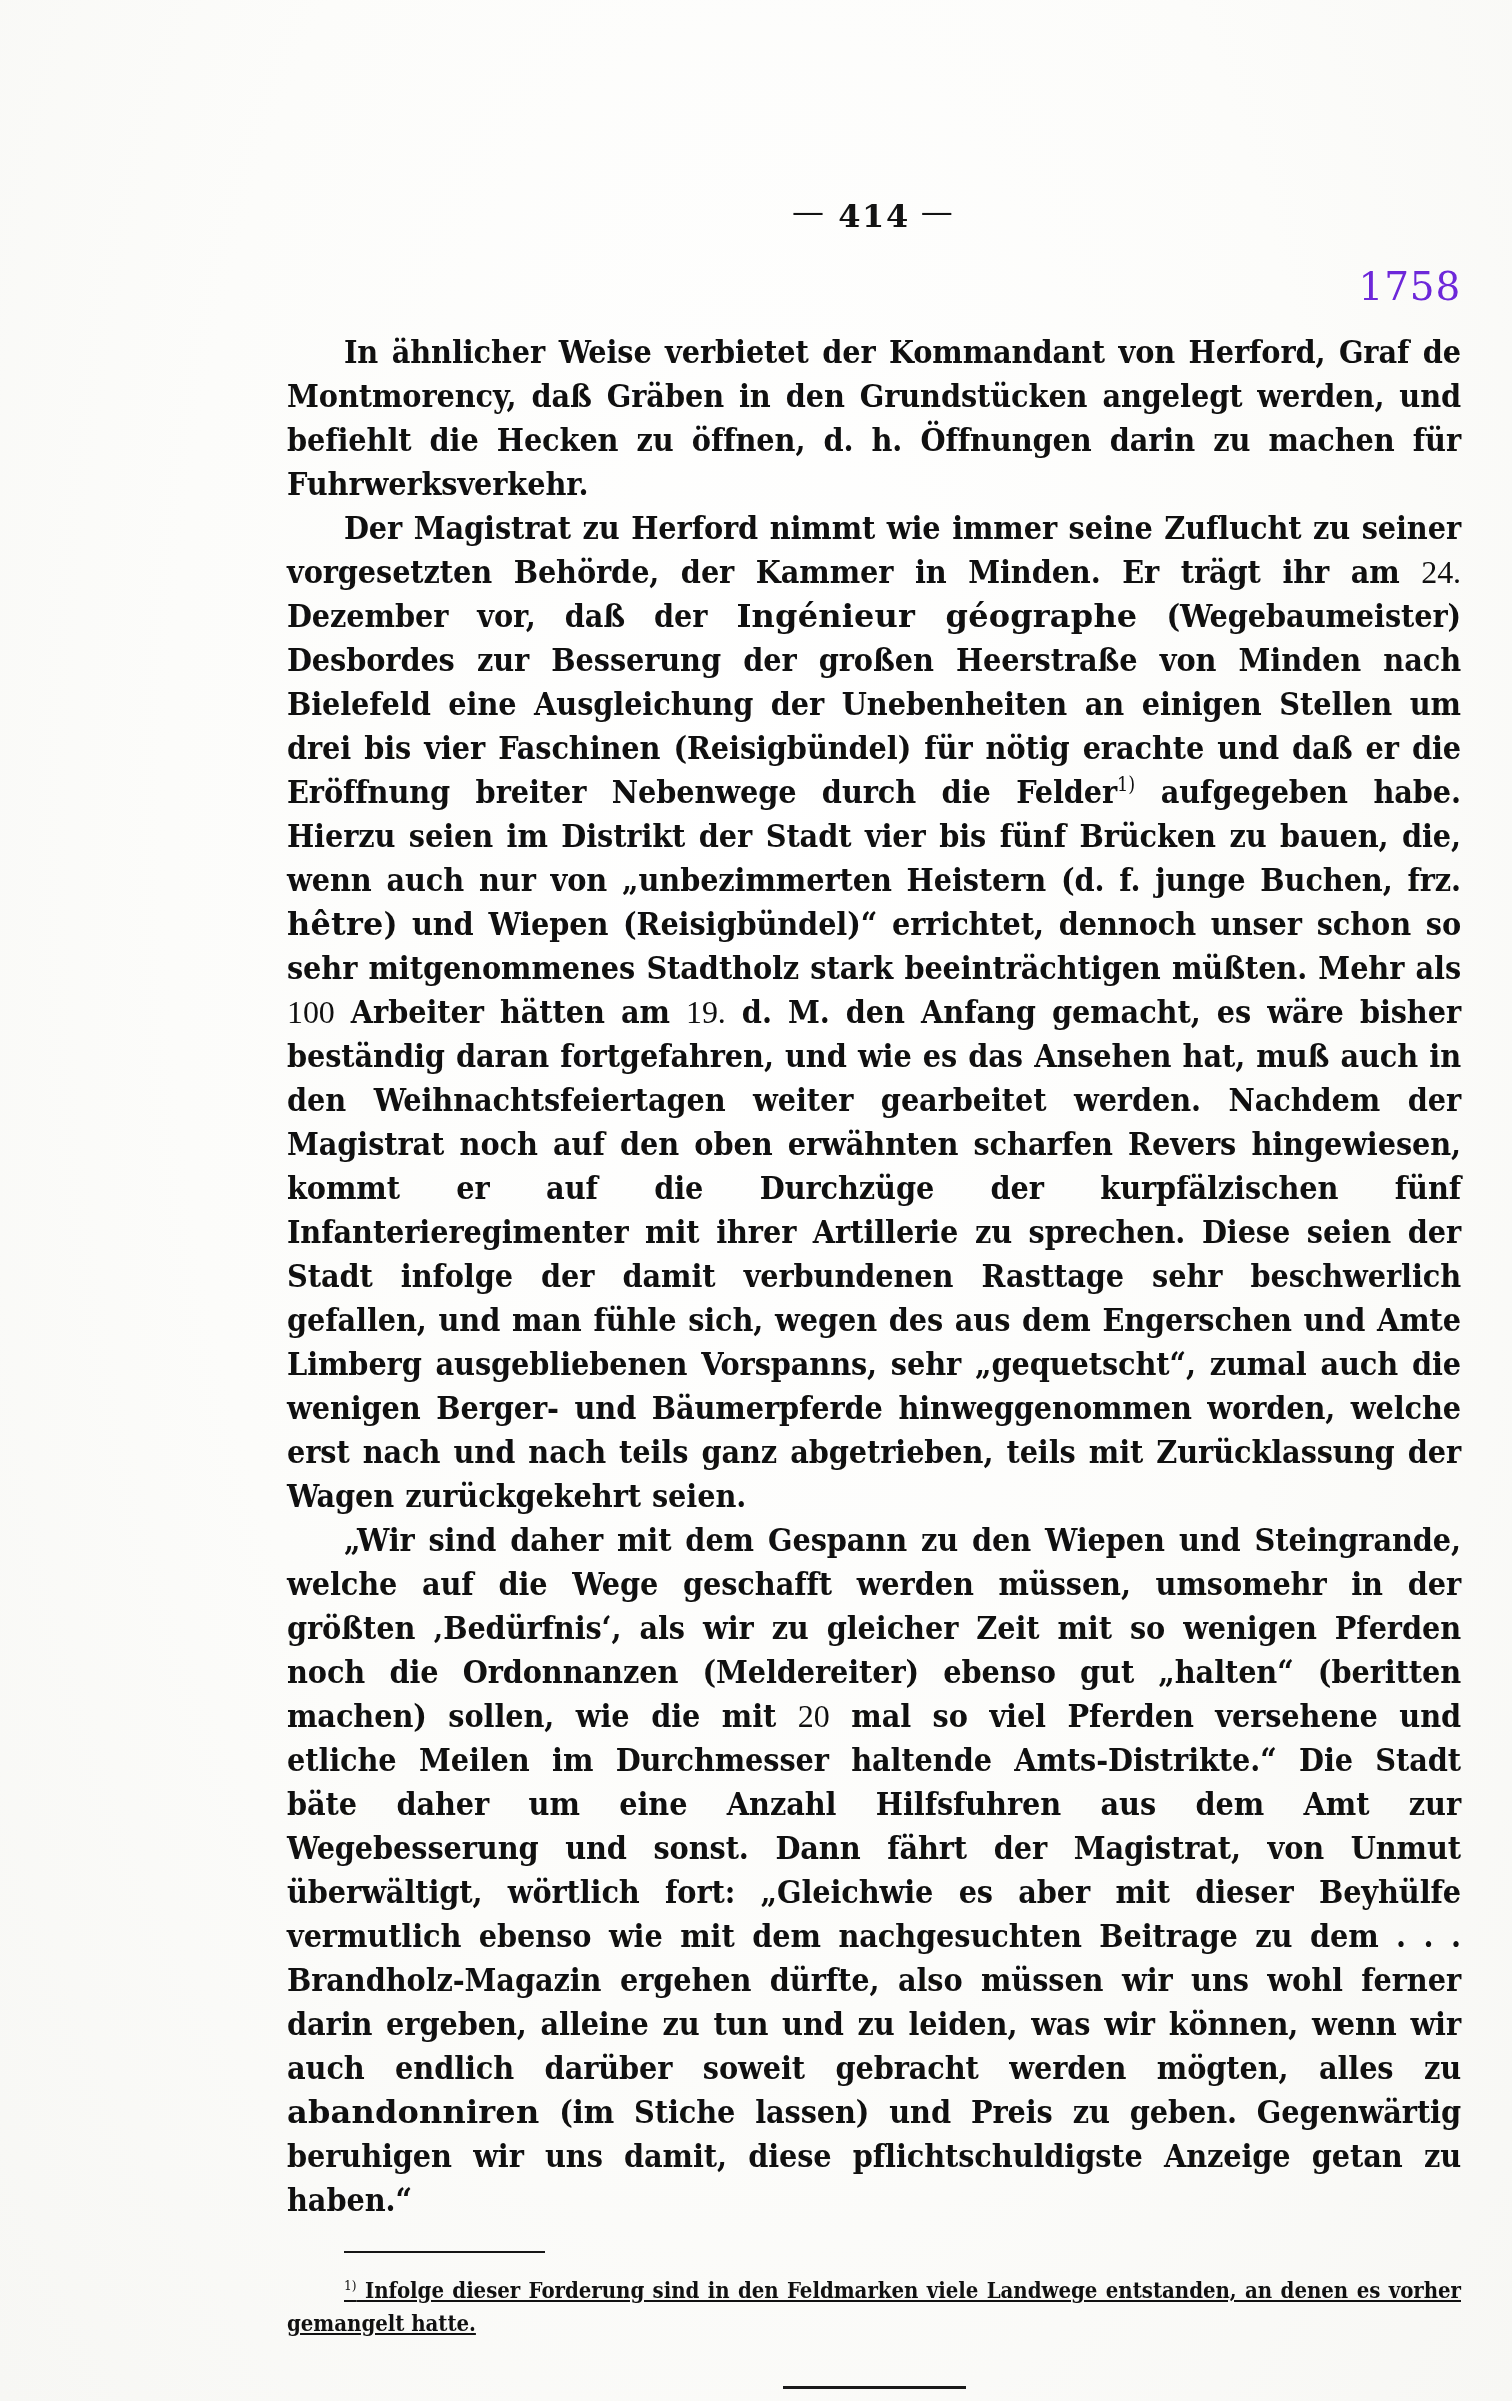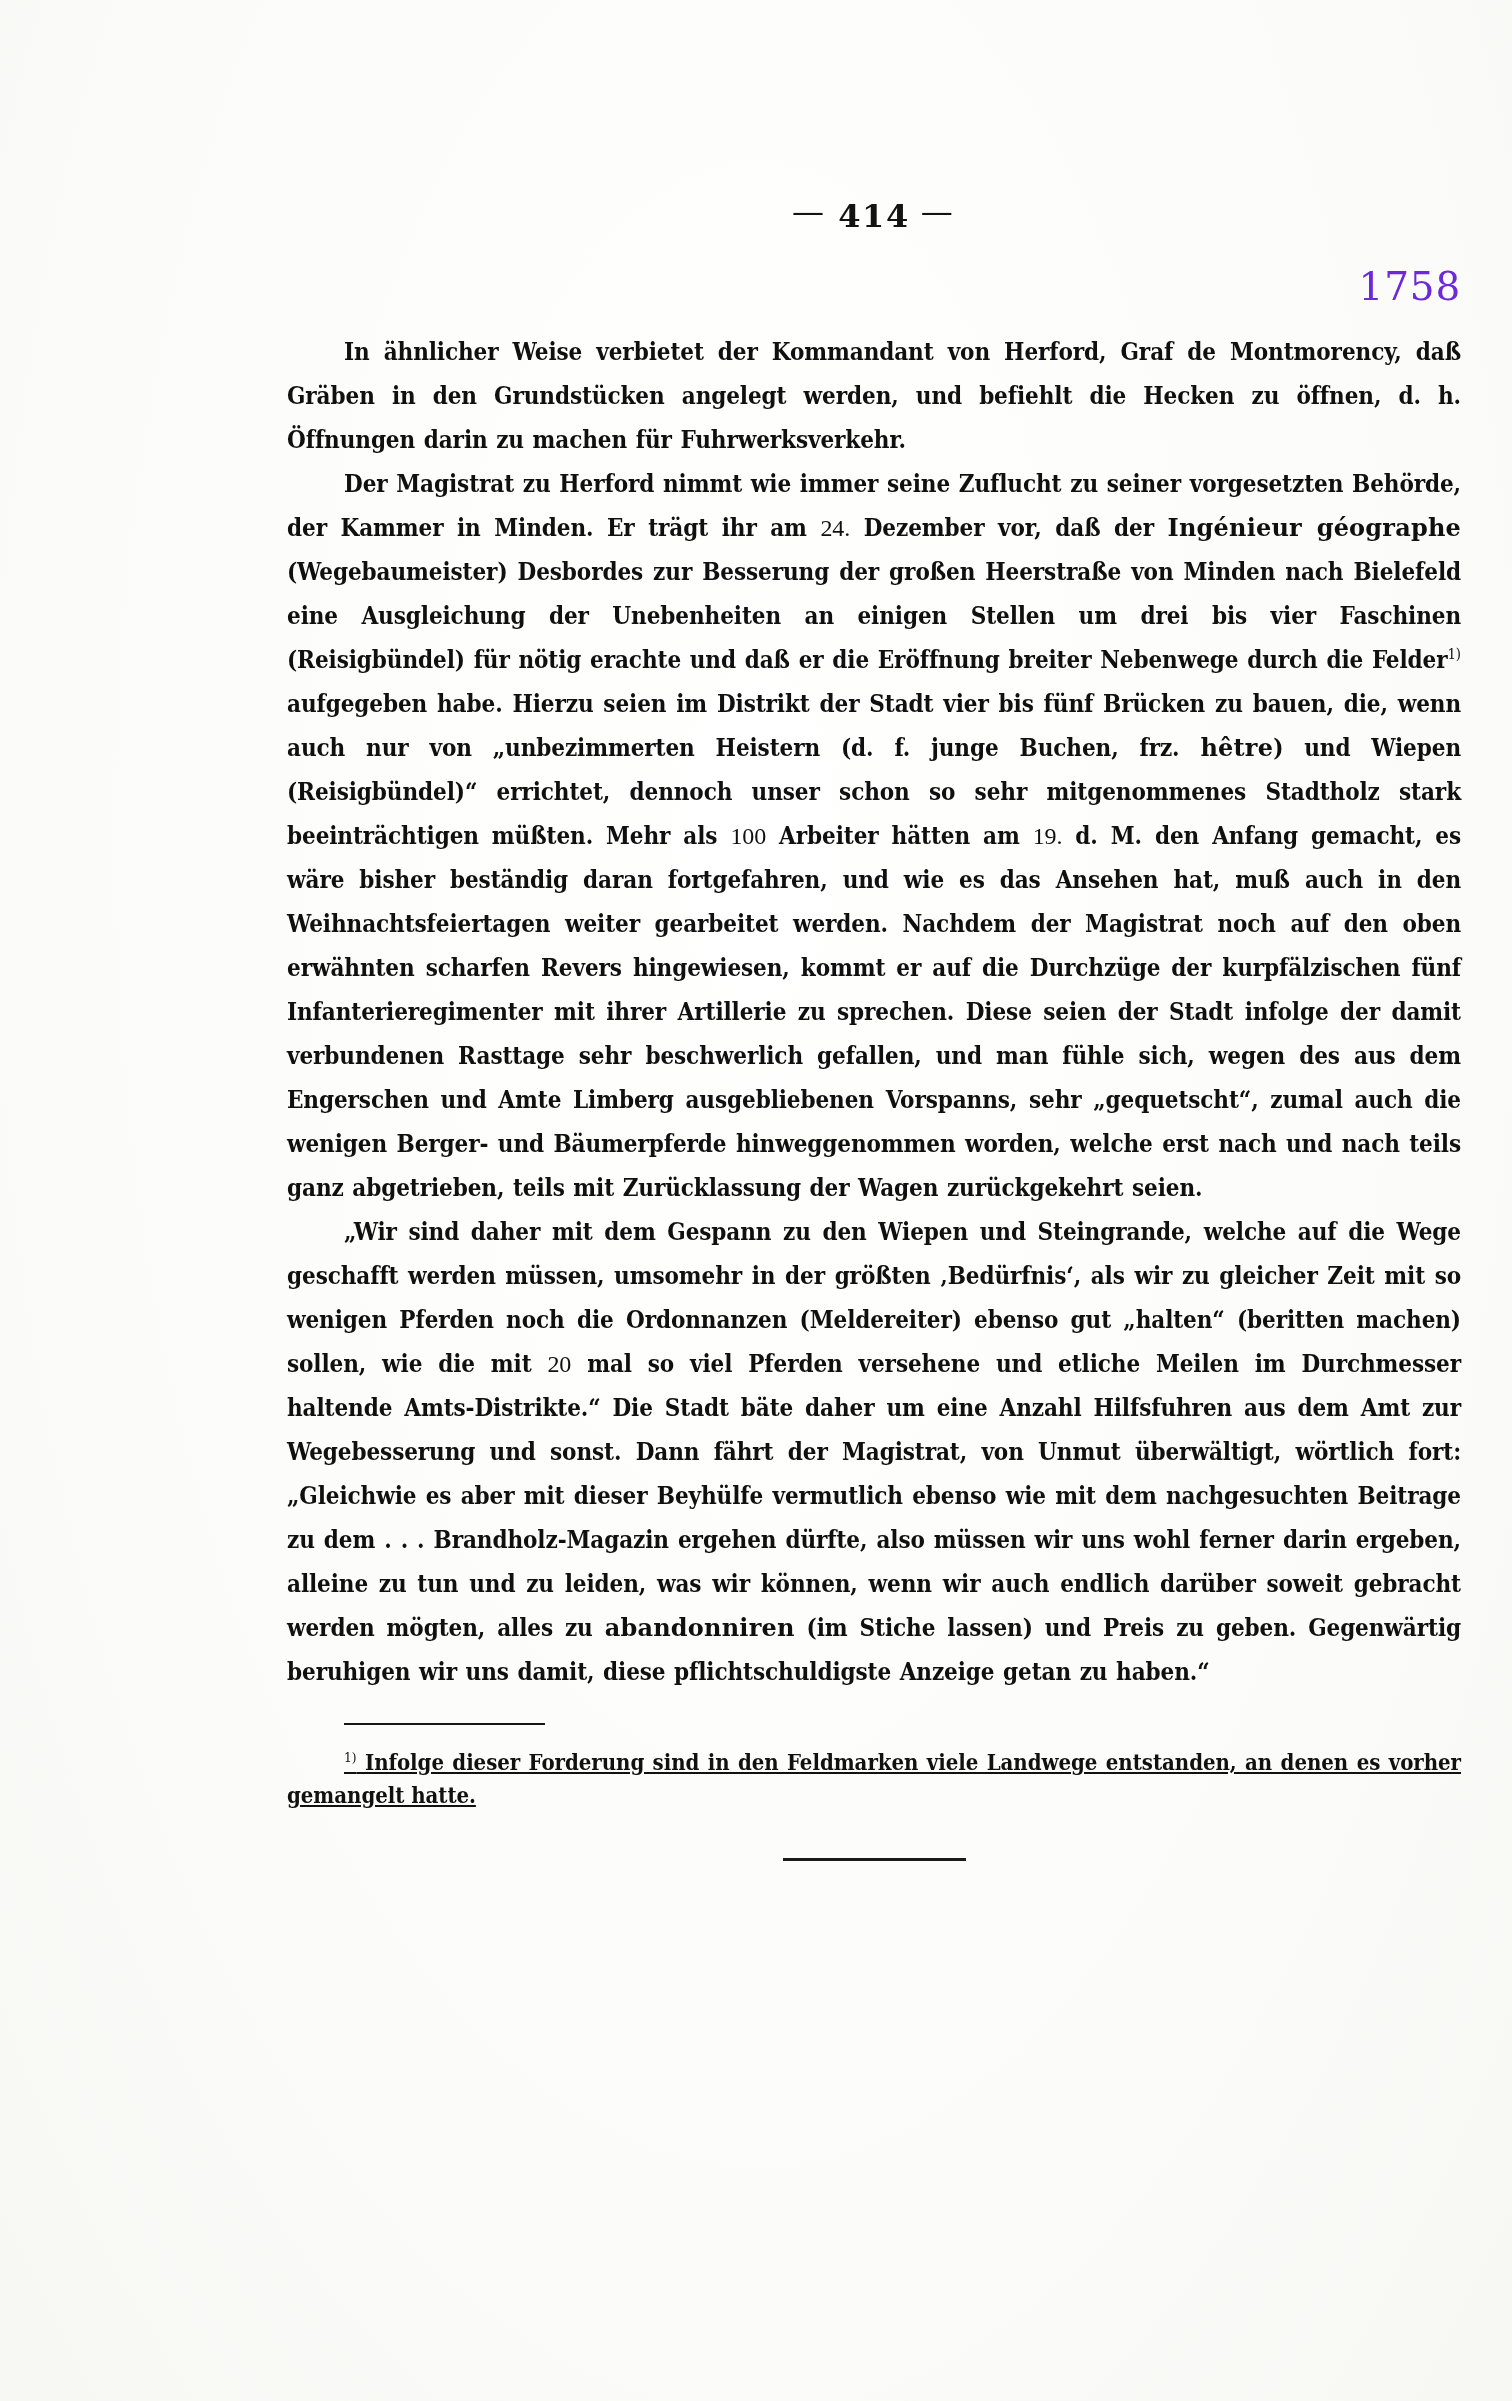--- a/index.html
+++ b/index.html
@@ -66,21 +66,21 @@
     color: #6d28d9;
   }
 
   
   .body-copy {
     margin-top: 21px;
   }
 
   p.para {
     margin: 0;
-    font-size: 24px;
+    font-size: 32px;
     line-height: 44px;
     text-align: justify;
     text-justify: inter-word;
     text-indent: 57px;
     color: #101010;
     
     font-weight: 600;
     font-stretch: condensed;
     letter-spacing: -0.1px;
     word-spacing: 1.2px;

